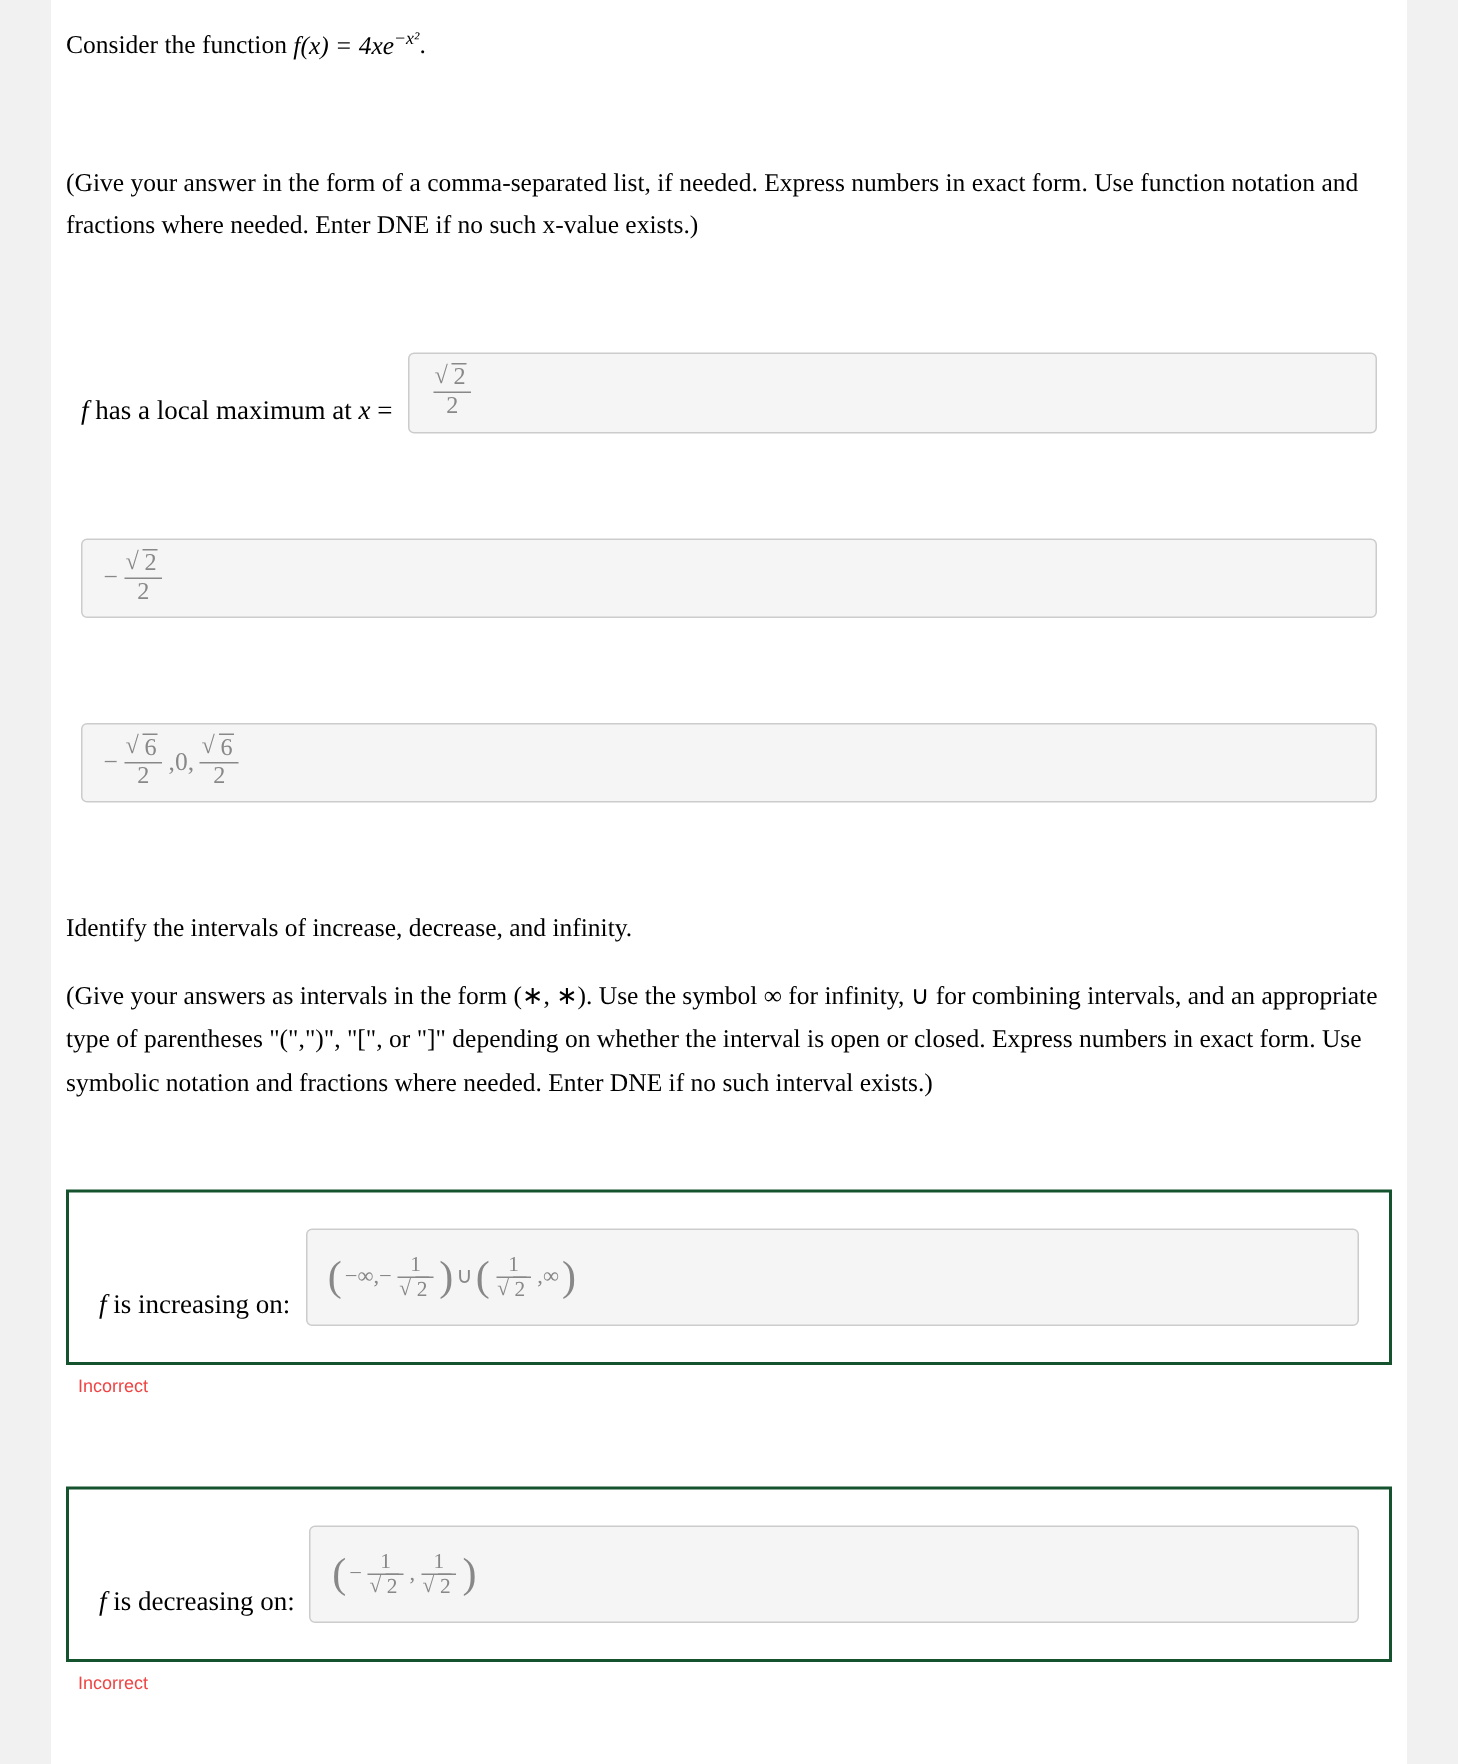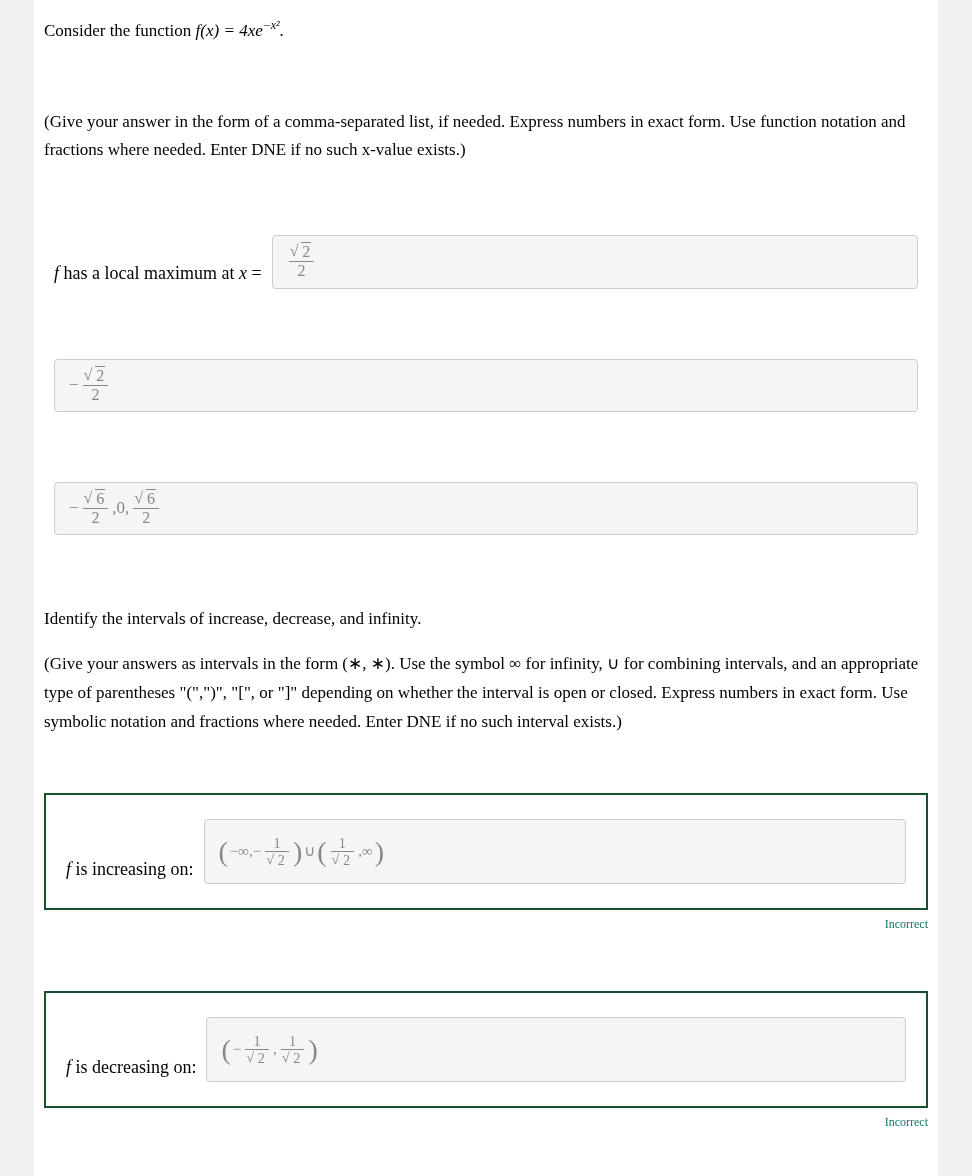--- a/index.html
+++ b/index.html
@@ -48,25 +48,24 @@
     align-items: center;
     font-family: Georgia, serif;
     color: #888;
   }
   .incorrect-frame {
     border: 2px solid #14532d;
     padding: 24px 10px;
     margin-top: 56px;
   }
   .incorrect-label {
-    color: #0f766e;
-    font-family: Liberation Serif, serif;
+    color: #ef4444;
+    font-family: Liberation Sans, sans-serif;
     font-size: 12px;
     margin: 4px 0 0 8px;
-    text-align: right;
   }
   .section-gap {
     height: 40px;
   }
   .instruction {
     margin-top: 16px;
   }
   
   .frac {
     display: inline-block;

